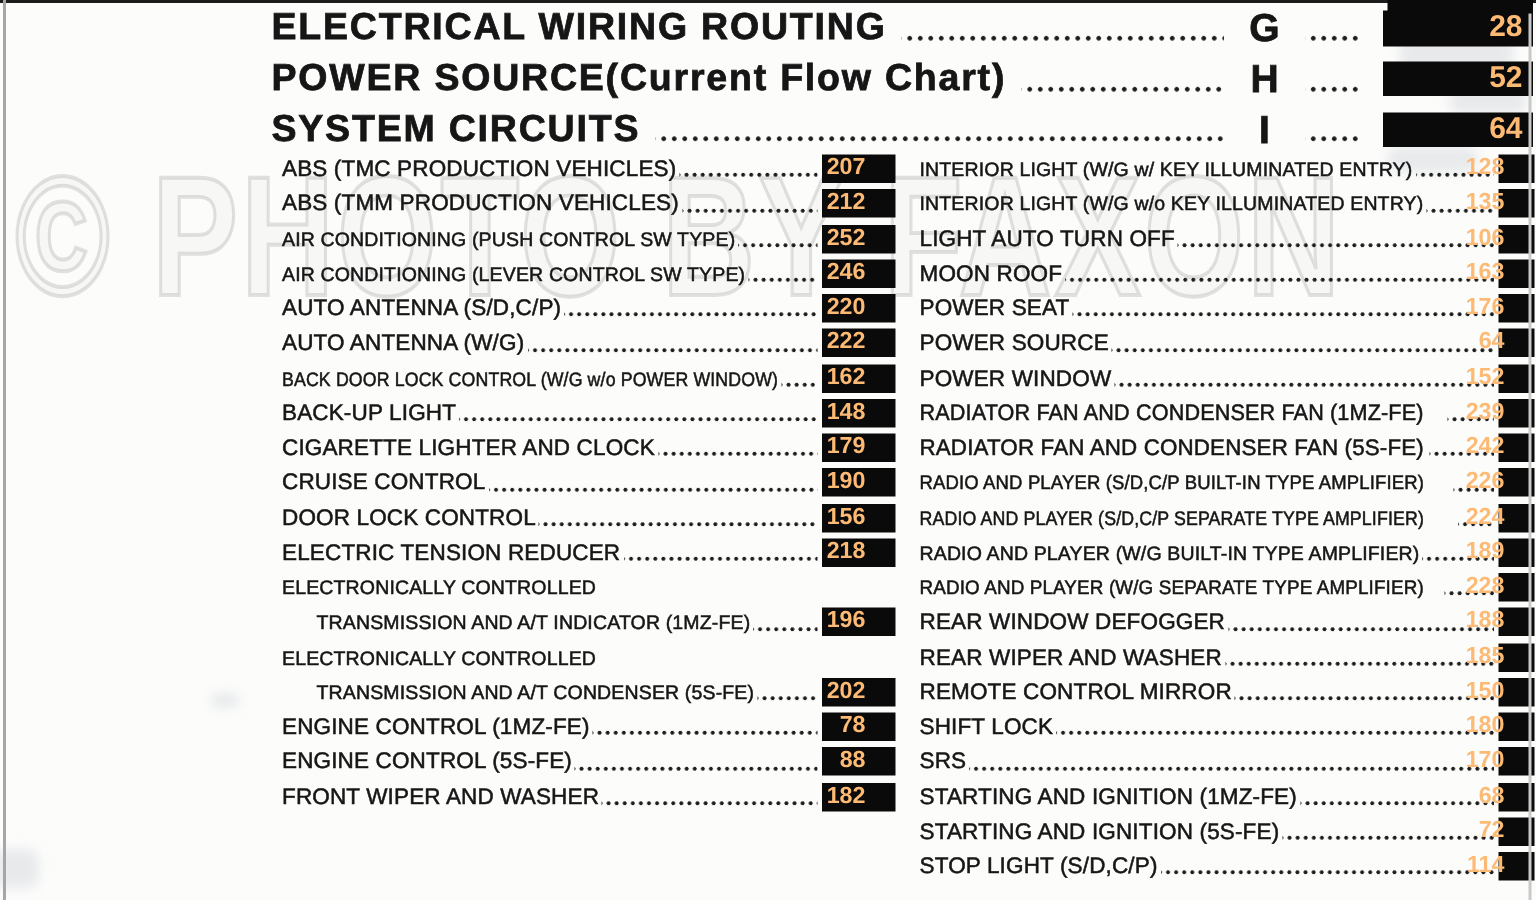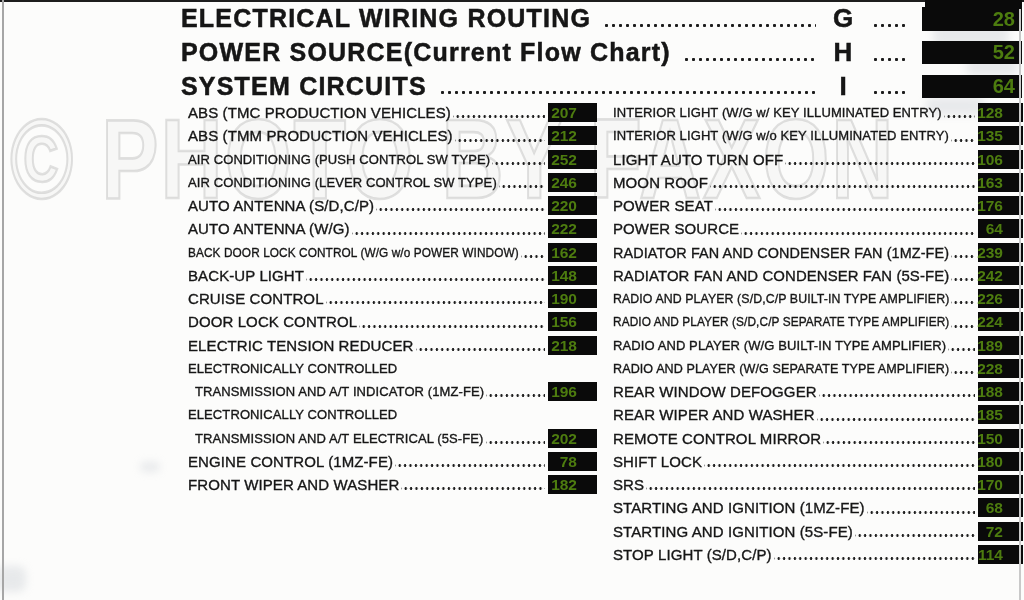--- a/index.html
+++ b/index.html
@@ -23,45 +23,45 @@
   .g4{left:-4px;top:566px;width:30px;height:26px;}
   .g5{left:140px;top:462px;width:20px;height:10px;}
   
   .leader{flex:1 1 auto;align-self:stretch;background-repeat:repeat-x;}
   .sbig,.sshort{background-image:radial-gradient(circle,#1c1c1c 1.35px,rgba(0,0,0,0) 1.65px);
                 background-size:7px 7px;background-position:left 2px bottom 7px;}
   .rdots{background-image:radial-gradient(circle,#1c1c1c 1.15px,rgba(0,0,0,0) 1.45px);
          background-size:5.4px 5.4px;background-position:left 2px bottom 4.5px;
          margin-left:2px;margin-right:3px;min-width:24px;}
   
-  .pbox{flex:none;background:#0a0a0a;color:#4d7c0f;display:flex;align-items:flex-end;
+  .pbox{flex:none;background:#0a0a0a;color:#fdba74;display:flex;align-items:flex-start;
         justify-content:flex-end;font-weight:bold;box-sizing:border-box;}
   
   .sections{position:absolute;left:150px;top:2px;width:872px;z-index:2;}
   .srow{display:flex;align-items:center;height:33.8px;}
   .slabel{font-size:25px;font-weight:bold;letter-spacing:1.2px;white-space:nowrap;margin-left:31px;
           -webkit-text-stroke:0.5px #111;}
   .sbig{margin-left:10px;}
   .sletter{flex:none;width:26px;margin-left:14px;font-size:26px;font-weight:bold;
            text-align:center;-webkit-text-stroke:0.5px #111;}
   .sshort{flex:none;width:36px;margin-left:14px;margin-right:16px;}
   .sbox{width:100px;height:23.5px;font-size:20px;padding-right:7px;}
   
   .cols{position:absolute;left:188px;top:101px;display:flex;z-index:2;}
   .col{display:block;}
   .colL{width:409px;margin-right:16px;}
   .colR{width:410px;}
   .row{display:flex;align-items:center;height:23.25px;}
   .rlabel{flex:0 1 auto;min-width:0;white-space:nowrap;font-size:15px;letter-spacing:.1px;
           transform-origin:left center;-webkit-text-stroke:.35px #161616;}
   .narrow .rlabel{font-size:13px;}
-  .indent .rlabel{margin-left:7px;}
+  .indent .rlabel{margin-left:23px;}
   .rbox{height:18.8px;font-size:15.5px;padding-right:20px;}
   .colL .rbox{width:49px;}
-  .colR .rbox{width:45px;}
+  .colR .rbox{width:24px;}
   .no-page .leader,.no-page .pbox{visibility:hidden;}
 </style>
 </head>
 <body>
 
 <div class="page">
   <div class="watermark">© PHOTO BY FAXON</div>
   <div class="ghost g1"></div>
   <div class="ghost g2"></div>
   <div class="ghost g3"></div>
@@ -157,20 +157,27 @@
           </span>
         </div>
         <div class="row">
           <span class="rlabel">BACK-UP LIGHT</span>
           <span class="leader rdots"></span>
           <span class="pbox rbox">
             <span class="pnum">148</span>
           </span>
         </div>
         <div class="row">
+          <span class="rlabel">CIGARETTE LIGHTER AND CLOCK</span>
+          <span class="leader rdots"></span>
+          <span class="pbox rbox">
+            <span class="pnum">179</span>
+          </span>
+        </div>
+        <div class="row">
           <span class="rlabel">CRUISE CONTROL</span>
           <span class="leader rdots"></span>
           <span class="pbox rbox">
             <span class="pnum">190</span>
           </span>
         </div>
         <div class="row">
           <span class="rlabel">DOOR LOCK CONTROL</span>
           <span class="leader rdots"></span>
           <span class="pbox rbox">
@@ -199,31 +206,38 @@
           </span>
         </div>
         <div class="row narrow no-page">
           <span class="rlabel">ELECTRONICALLY CONTROLLED</span>
           <span class="leader rdots"></span>
           <span class="pbox rbox">
             <span class="pnum"></span>
           </span>
         </div>
         <div class="row indent narrow">
-          <span class="rlabel">TRANSMISSION AND A/T ELECTRICAL (5S-FE)</span>
+          <span class="rlabel">TRANSMISSION AND A/T CONDENSER (5S-FE)</span>
           <span class="leader rdots"></span>
           <span class="pbox rbox">
             <span class="pnum">202</span>
           </span>
         </div>
         <div class="row">
           <span class="rlabel">ENGINE CONTROL (1MZ-FE)</span>
           <span class="leader rdots"></span>
           <span class="pbox rbox">
             <span class="pnum">78</span>
+          </span>
+        </div>
+        <div class="row">
+          <span class="rlabel">ENGINE CONTROL (5S-FE)</span>
+          <span class="leader rdots"></span>
+          <span class="pbox rbox">
+            <span class="pnum">88</span>
           </span>
         </div>
         <div class="row">
           <span class="rlabel">FRONT WIPER AND WASHER</span>
           <span class="leader rdots"></span>
           <span class="pbox rbox">
             <span class="pnum">182</span>
           </span>
         </div>
       </div>
@@ -265,20 +279,27 @@
           </span>
         </div>
         <div class="row">
           <span class="rlabel">POWER SOURCE</span>
           <span class="leader rdots"></span>
           <span class="pbox rbox">
             <span class="pnum">64</span>
           </span>
         </div>
         <div class="row">
+          <span class="rlabel">POWER WINDOW</span>
+          <span class="leader rdots"></span>
+          <span class="pbox rbox">
+            <span class="pnum">152</span>
+          </span>
+        </div>
+        <div class="row">
           <span class="rlabel" style="transform: scaleX(0.96);">RADIATOR FAN AND CONDENSER FAN (1MZ-FE)</span>
           <span class="leader rdots"></span>
           <span class="pbox rbox">
             <span class="pnum">239</span>
           </span>
         </div>
         <div class="row">
           <span class="rlabel" style="transform: scaleX(0.994083);">RADIATOR FAN AND CONDENSER FAN (5S-FE)</span>
           <span class="leader rdots"></span>
           <span class="pbox rbox">

